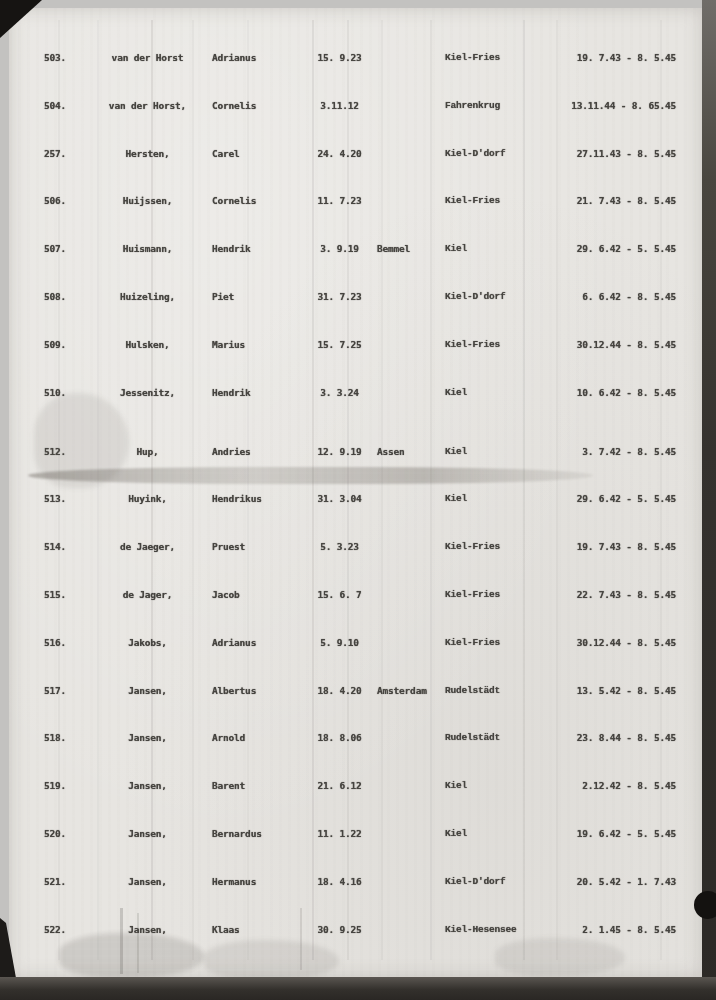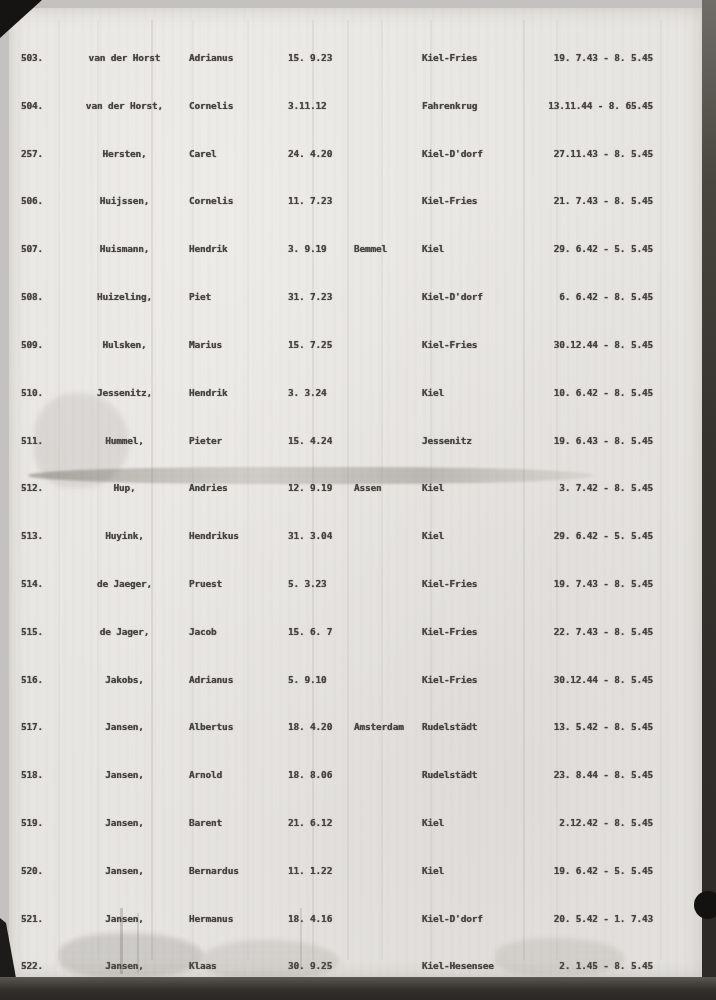--- a/index.html
+++ b/index.html
@@ -16,28 +16,28 @@
       #e7e5e1;
     box-shadow:inset 0 0 18px rgba(110,105,98,.25);
   }
   .register{
     position:absolute; left:0; top:21px; width:100%;
     color:#45433f; font-size:9.5px; font-weight:bold;
     letter-spacing:-0.2px; white-space:pre;
     text-shadow:0 0 1px rgba(72,69,64,.85);
     filter:blur(.2px);
   }
-  .row{display:flex; height:14.82px; line-height:14.82px; padding-left:12px;}
+  .row{display:flex; height:14.82px; line-height:14.82px; padding-left:12px;margin-left:23px;}
   .c{display:block; overflow:visible;}
   .num{width:39px;}
   .surname{width:129px;text-align:center;}
   .first{width:99px;}
-  .born{width:57px; text-align:left;}
+  .born{width:57px; text-align:center;}
   .place{width:68px; margin-left:9px;}
-  .camp{width:125px;}
+  .camp{width:125px;font-family:Liberation Mono, monospace;}
   .period{width:106px; text-align:right;}
   
   .streak{position:absolute; top:12px; height:940px; width:2px; background:#4b4845; pointer-events:none;}
   .smear533{position:absolute; left:19px; top:459px; width:565px; height:17px;
     background:linear-gradient(90deg, rgba(88,82,74,.38), rgba(88,82,74,.18) 40%, rgba(88,82,74,.30) 70%, rgba(88,82,74,.08));
     filter:blur(1.2px); border-radius:40%/50%;}
   .blotch{position:absolute; background:rgba(92,86,78,.20); filter:blur(2.5px); border-radius:45% 55% 50% 40%;}
   .corner-tl{position:absolute; left:0; top:0; width:42px; height:38px; background:#161412;
     clip-path:polygon(0 0,100% 0,0 100%);}
   .band-bottom{position:absolute; left:0; bottom:0; width:716px; height:23px;
@@ -132,29 +132,20 @@
   <div class="row">
     <span class="c num">510.</span>
     <span class="c surname">Jessenitz,</span>
     <span class="c first">Hendrik</span>
     <span class="c born">3. 3.24</span>
     <span class="c place"></span>
     <span class="c camp">Kiel</span>
     <span class="c period">10. 6.42 - 8. 5.45</span>
   </div>
 
-  <div class="row">
-    <span class="c num">511.</span>
-    <span class="c surname">Hummel,</span>
-    <span class="c first">Pieter</span>
-    <span class="c born">15. 4.24</span>
-    <span class="c place"></span>
-    <span class="c camp">Jessenitz</span>
-    <span class="c period">19. 6.43 - 8. 5.45</span>
-  </div>
 
   <div class="row">
     <span class="c num">512.</span>
     <span class="c surname">Hup,</span>
     <span class="c first">Andries</span>
     <span class="c born">12. 9.19</span>
     <span class="c place">Assen</span>
     <span class="c camp">Kiel</span>
     <span class="c period">3. 7.42 - 8. 5.45</span>
   </div>

